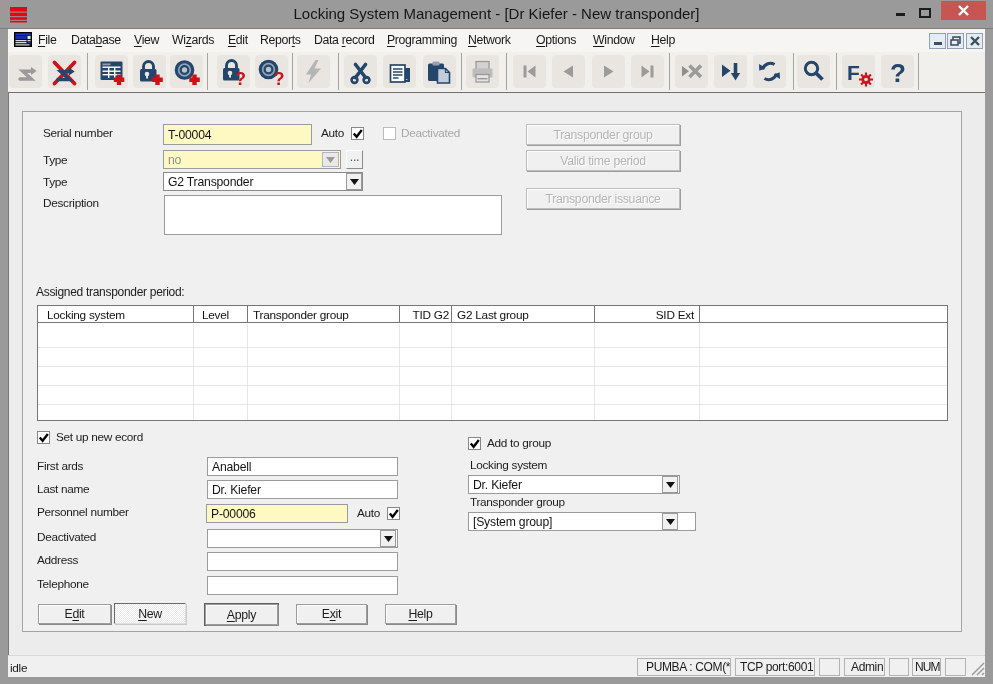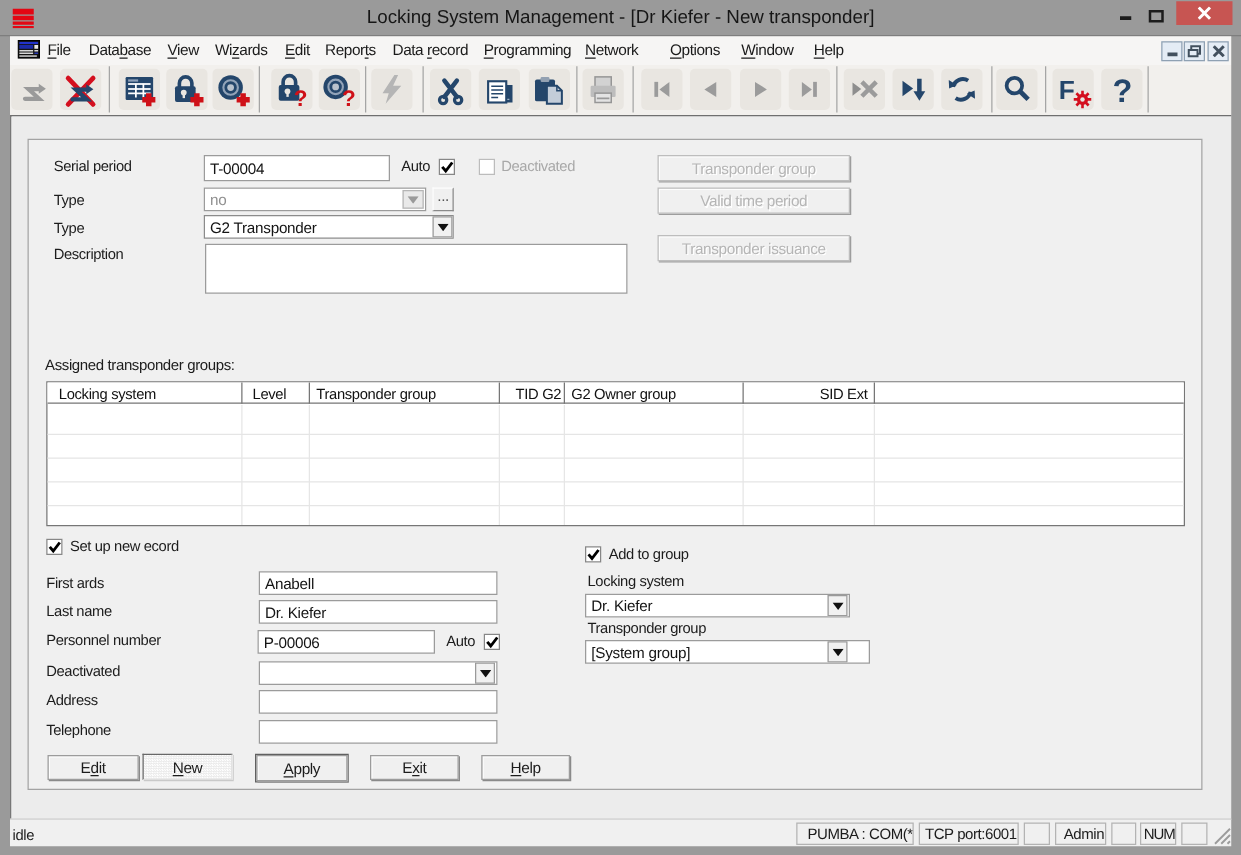--- a/index.html
+++ b/index.html
@@ -1,20 +1,20 @@
 <!DOCTYPE html>
 <html><head><meta charset="utf-8">
 <style>
 *{margin:0;padding:0;box-sizing:border-box}
 html,body{width:993px;height:684px;overflow:hidden}
 body{position:relative;font-family:"Liberation Sans",sans-serif;background:#9a9a9a}
 .abs{position:absolute}
 .lbl{position:absolute;font-size:11.8px;letter-spacing:-0.3px;color:#1c1c1c;white-space:nowrap;line-height:15px}
 .inp{position:absolute;background:#fff;border:1px solid #9b9b9b;font-size:12.2px;letter-spacing:-0.2px;color:#141414;padding-left:4px;display:flex;align-items:center;white-space:nowrap}
-.dis{background:#ffffff}
+.dis{background:#fef9c3}
 .cb{position:absolute;width:13px;height:13px;background:#fff;border:1px solid #878787;display:flex;align-items:center;justify-content:center}
 .cbd{border-color:#bcbcbc}
 .btn3{position:absolute;background:#f0f0f0;border:1px solid #9c9c9c;box-shadow:1px 1px 0 #8a8a8a,inset 1px 1px 0 #fdfdfd;font-size:12.3px;letter-spacing:-0.3px;color:#1c1c1c;display:flex;align-items:center;justify-content:center}
 .btnd{color:#b5b5b5;text-shadow:1px 1px 0 #ffffff;border-color:#bdbdbd;box-shadow:1px 1px 0 #9d9d9d,inset 1px 1px 0 #fdfdfd}
 .tb{position:absolute;top:55px;width:33px;height:33px;background:#e9e6e1;border-radius:4px}
 .tsep{position:absolute;top:53px;width:1px;height:37px;background:#a5a5a5}
 .mi{position:absolute;top:0;font-size:12.3px;letter-spacing:-0.35px;color:#1a1a1a;line-height:23px;white-space:nowrap}
 .seg{position:absolute;top:658px;height:18px;border:1px solid #b3b3b3;font-size:12px;letter-spacing:-0.35px;color:#1c1c1c;display:flex;align-items:center;white-space:nowrap;overflow:hidden}
 u{text-underline-offset:2px}
 .arrbtn{position:absolute;background:#f1f1f1;border:1px solid #8f8f8f;display:flex;align-items:center;justify-content:center}
@@ -207,21 +207,21 @@
     </svg></div>
 <div class="tb" style="left:881px"><svg width="33" height="33" viewBox="0 0 33 33">
       <text x="9" y="26.5" font-size="26" font-weight="bold" fill="#24466b" font-family="Liberation Sans,sans-serif">?</text>
     </svg></div>
 <div class="tsep" style="left:918px"></div>
 
 <div class="abs" style="left:8px;top:92px;width:977px;height:563px;background:#ececec;border-left:1px solid #777;border-top:1px solid #6f6f6f"></div>
 
 <div class="abs" style="left:22px;top:111px;width:940px;height:521px;background:#f0f0f0;border:1px solid #a3a3a3"></div>
 
-<div class="lbl" style="left:43px;top:126px">Serial period</div>
+<div class="lbl" style="left:43px;top:126px">Serial number</div>
 <div class="inp dis" style="left:163px;top:124px;width:149px;height:21px">T-00004</div>
 <div class="lbl" style="left:321px;top:126px">Auto</div>
 <div class="cb" style="left:351px;top:127px">
     <svg width="11" height="11" viewBox="0 0 11 11">
       <path d="M1.8 5.5 L4.6 8.8 L9.8 2" stroke="#000" stroke-width="2.3" fill="none"></path>
     </svg>
   </div>
 <div class="cb cbd" style="left:383px;top:127px"></div>
 <div class="lbl" style="left:401px;top:126px;color:#a8a8a8">Deactivated</div>
 <div class="lbl" style="left:43px;top:153px">Type</div>
@@ -241,28 +241,28 @@
       <path d="M0 0 H9 L4.5 6 Z" fill="#111"></path>
     </svg>
   </div>
 <div class="lbl" style="left:43px;top:196px">Description</div>
 <div class="inp" style="left:164px;top:195px;width:338px;height:40px"></div>
 
 <div class="btn3 btnd" style="left:526px;top:124px;width:154px;height:21px">Transponder group</div>
 <div class="btn3 btnd" style="left:526px;top:150px;width:154px;height:21px">Valid time period</div>
 <div class="btn3 btnd" style="left:526px;top:188px;width:154px;height:21px">Transponder issuance</div>
 
-<div class="lbl" style="left:36px;top:285px;font-size:12px">Assigned transponder groups:</div>
+<div class="lbl" style="left:36px;top:285px;font-size:12px">Assigned transponder period:</div>
 <div class="abs" id="grid" style="left:37px;top:305px;width:911px;height:116px;background:#fff;border:1px solid #767676">
 <div class="abs" style="left:0;top:0;width:909px;height:17px;background:#fff;border-bottom:1px solid #767676"></div>
 <div class="hdrtxt" style="left:9px">Locking system</div>
 <div class="hdrtxt" style="left:164px">Level</div>
 <div class="hdrtxt" style="left:215px">Transponder group</div>
 <div class="hdrtxt" style="left:371px;width:40px;text-align:right">TID G2</div>
-<div class="hdrtxt" style="left:419px">G2 Owner group</div>
+<div class="hdrtxt" style="left:419px">G2 Last group</div>
 <div class="hdrtxt" style="left:600px;width:56px;text-align:right">SID Ext</div>
 <div class="abs" style="left:155px;top:0;width:1px;height:17px;background:#767676"></div>
 <div class="abs" style="left:209px;top:0;width:1px;height:17px;background:#767676"></div>
 <div class="abs" style="left:361px;top:0;width:1px;height:17px;background:#767676"></div>
 <div class="abs" style="left:413px;top:0;width:1px;height:17px;background:#767676"></div>
 <div class="abs" style="left:556px;top:0;width:1px;height:17px;background:#767676"></div>
 <div class="abs" style="left:661px;top:0;width:1px;height:17px;background:#767676"></div>
 <div class="vline" style="left:155px;top:18px;height:96px"></div>
 <div class="vline" style="left:209px;top:18px;height:96px"></div>
 <div class="vline" style="left:361px;top:18px;height:96px"></div>

